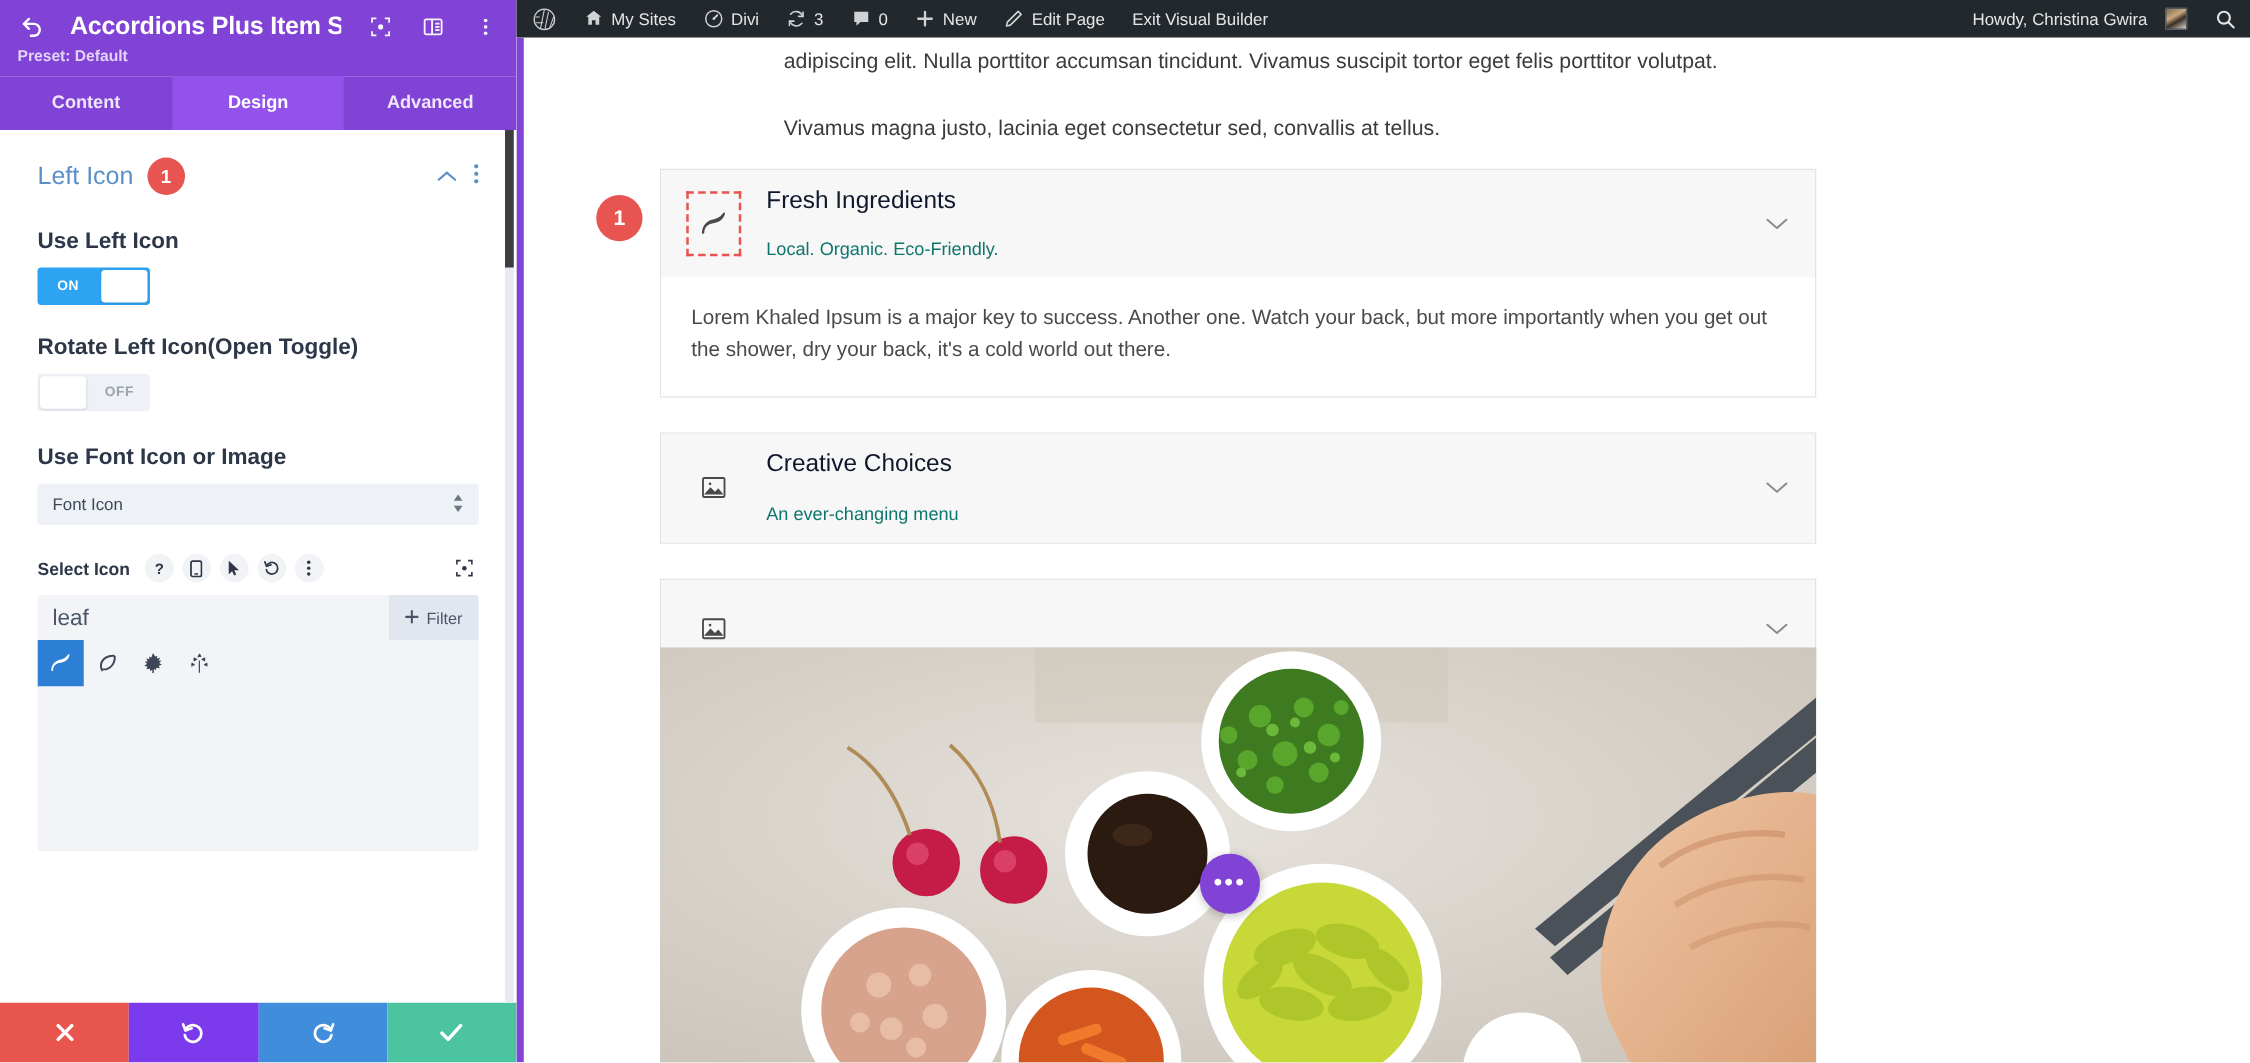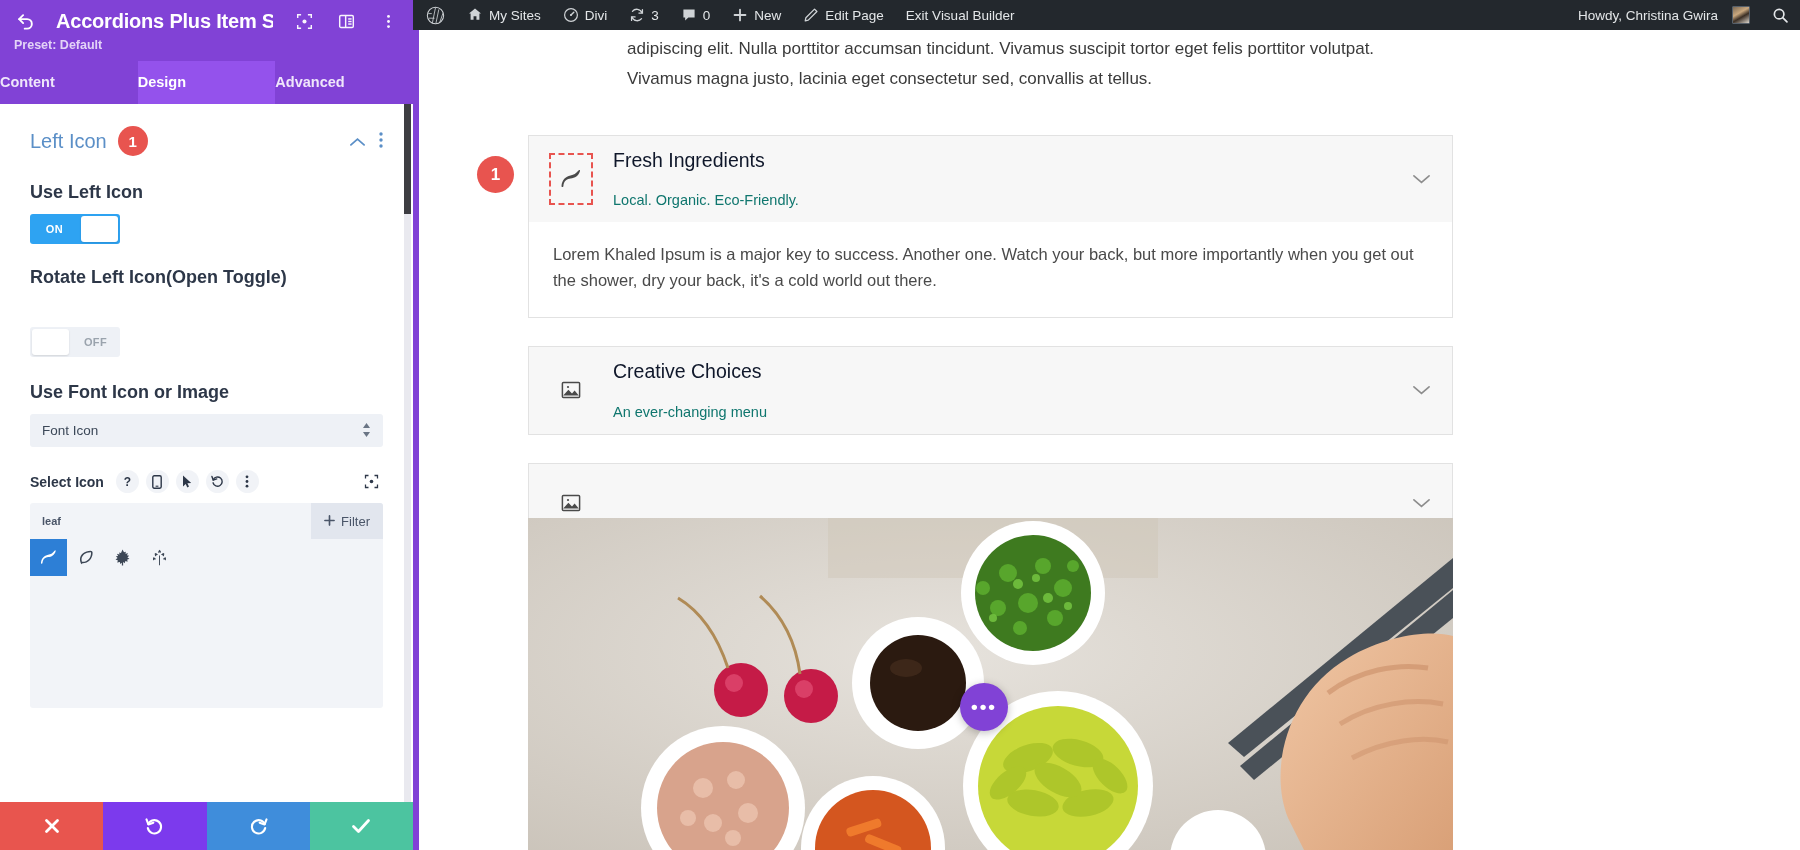--- a/index.html
+++ b/index.html
@@ -39,21 +39,21 @@
     width: 22px; height: 22px; display: flex; align-items: center;
     justify-content: center; color: #fff; cursor: pointer; opacity: .95;
   }
   .sp-hicon svg { display: block; }
   .sp-preset {
     margin-top: 5px; font-size: 12.5px; color: #e3d3f7; font-weight: bold;
     cursor: pointer;
   }
   .sp-tabs { display: flex; background: #8142d6; }
   .sp-tab {
-    flex: 1; padding: 13px 0 14px 0;
+    flex: 1; text-align: center; padding: 13px 0 14px 0;
     color: #efe6fb; font-size: 14.5px; font-weight: bold; cursor: pointer;
   }
   .sp-tab.active { background: #9452ec; color: #ffffff; }
 
   .sp-body {
     flex: 1; position: relative; overflow: hidden;
     background: #fff; padding: 0;
   }
   .sp-scroll { padding: 22px 30px 10px 30px; position: relative; }
 
@@ -85,21 +85,21 @@
   .field { margin-bottom: 23px; }
   .field-label {
     font-size: 18px; color: #2d3748; font-weight: bold;
     margin-bottom: 11px;
   }
   .yes-no {
     display: inline-flex; width: 90px; height: 30px; border-radius: 3px;
     overflow: hidden; cursor: pointer; position: relative;
   }
   .yes-no.on { background: #2ea3f2; }
-  .yes-no.off { background: #eef1f6; margin-top: 28px; }
+  .yes-no.off { background: #eef1f6; }
   .yn-label {
     flex: 1; display: flex; align-items: center; justify-content: center;
     font-size: 11px; font-weight: bold; letter-spacing: .4px;
   }
   .yes-no.on .yn-label { color: #fff; order: 1; }
   .yes-no.off .yn-label { color: #9aa3ad; order: 2; }
   .yn-knob {
     width: 37px; height: 26px; background: #fff; border-radius: 3px;
     margin: 2px; box-shadow: 0 1px 2px rgba(0,0,0,.12);
   }
@@ -133,23 +133,22 @@
 
   .icon-picker {
     background: #f2f4f8; border-radius: 3px; padding: 0;
     height: 205px; position: relative; overflow: hidden;
   }
   .ip-searchrow {
     display: flex; align-items: center; height: 36px; padding-left: 12px;
   }
   .ip-search {
     flex: 1; border: none; background: transparent; outline: none;
-    font-size: 11px; color: #4a5568; font-family: "Liberation Sans", sans-serif;
+    font-size: 18px; color: #4a5568; font-family: "Liberation Sans", sans-serif;
     height: 36px;
-    font-weight: bold;
   }
   .ip-filter {
     background: #e2e6ee; color: #4a5568; font-size: 13px;
     padding: 8px 13px; display: flex; align-items: center; gap: 6px;
     cursor: pointer; align-self: stretch;
   }
   .ip-grid {
     display: flex; flex-wrap: wrap; padding: 0;
   }
   .ip-cell {
@@ -199,21 +198,21 @@
   .vb-left-strip {
     position: absolute; left: 0; top: 0; width: 6px; height: 100%;
     background: #8142d6;
   }
 
   .para {
     font-size: 17px; color: #3b3b3b; line-height: 1.55;
     font-family: "Liberation Sans", sans-serif;
   }
   .para-block { position: absolute; left: 214px; top: 6px; width: 1010px; }
-  .para-block p + p { margin-top: 4px; }
+  .para-block p + p { margin-top: 28px; }
 
   .acc-wrap { position: absolute; left: 115px; top: 105px; width: 925px; }
 
   .acc-item {
     border: 1px solid #e2e2e2; background: #fff; margin-bottom: 28px;
     position: relative;
   }
   .acc-head {
     display: flex; align-items: center; background: #f7f7f7;
     min-height: 78px; padding: 0; cursor: pointer;

